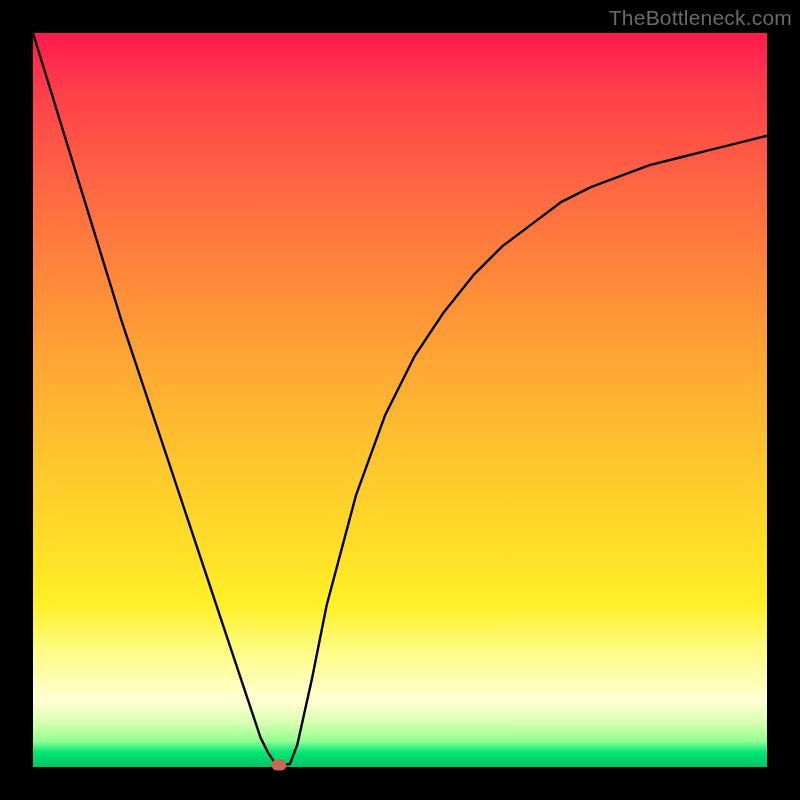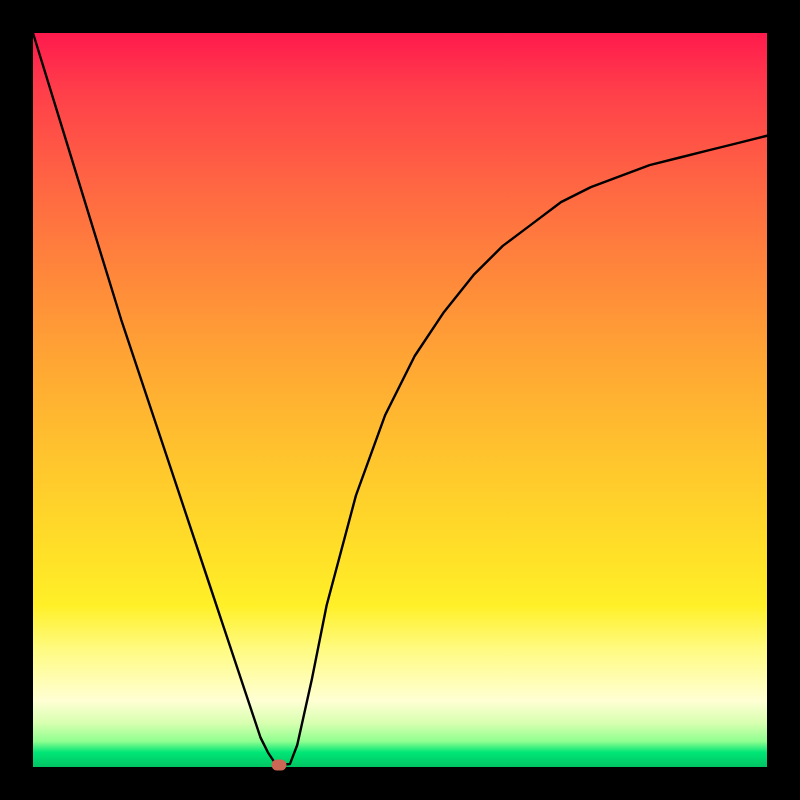--- a/index.html
+++ b/index.html
@@ -76,13 +76,14 @@
 
   <div class="plot">
 
     <svg class="curve" viewBox="0 0 734 734" preserveAspectRatio="none">
       <path id="curve-path" d="M0.00 0.00 L29.36 95.42 L58.72 190.84 L88.08 286.26 L117.44 374.34 L146.80 462.42 L176.16 550.50 L190.84 594.54 L205.52 638.58 L212.86 660.60 L220.20 682.62 L227.54 704.64 L234.88 719.32 L242.22 730.33 L249.56 731.80 L256.90 731.06 L264.24 711.98 L278.92 645.92 L293.60 572.52 L322.96 462.42 L352.32 381.68 L381.68 322.96 L411.04 278.92 L440.40 242.22 L469.76 212.86 L499.12 190.84 L528.48 168.82 L557.84 154.14 L587.20 143.13 L616.56 132.12 L645.92 124.78 L675.28 117.44 L704.64 110.10 L734.00 102.76" fill="none" stroke="#000" stroke-width="2.4" stroke-linejoin="round" stroke-linecap="round"></path>
     </svg>
 
     <div class="marker" id="opt-marker" style="left: 245.89px; top: 731.798px;"></div>
   </div>
 
+  <div class="watermark">TheBottleneck.com</div>
 </div>
 
 </body></html>

